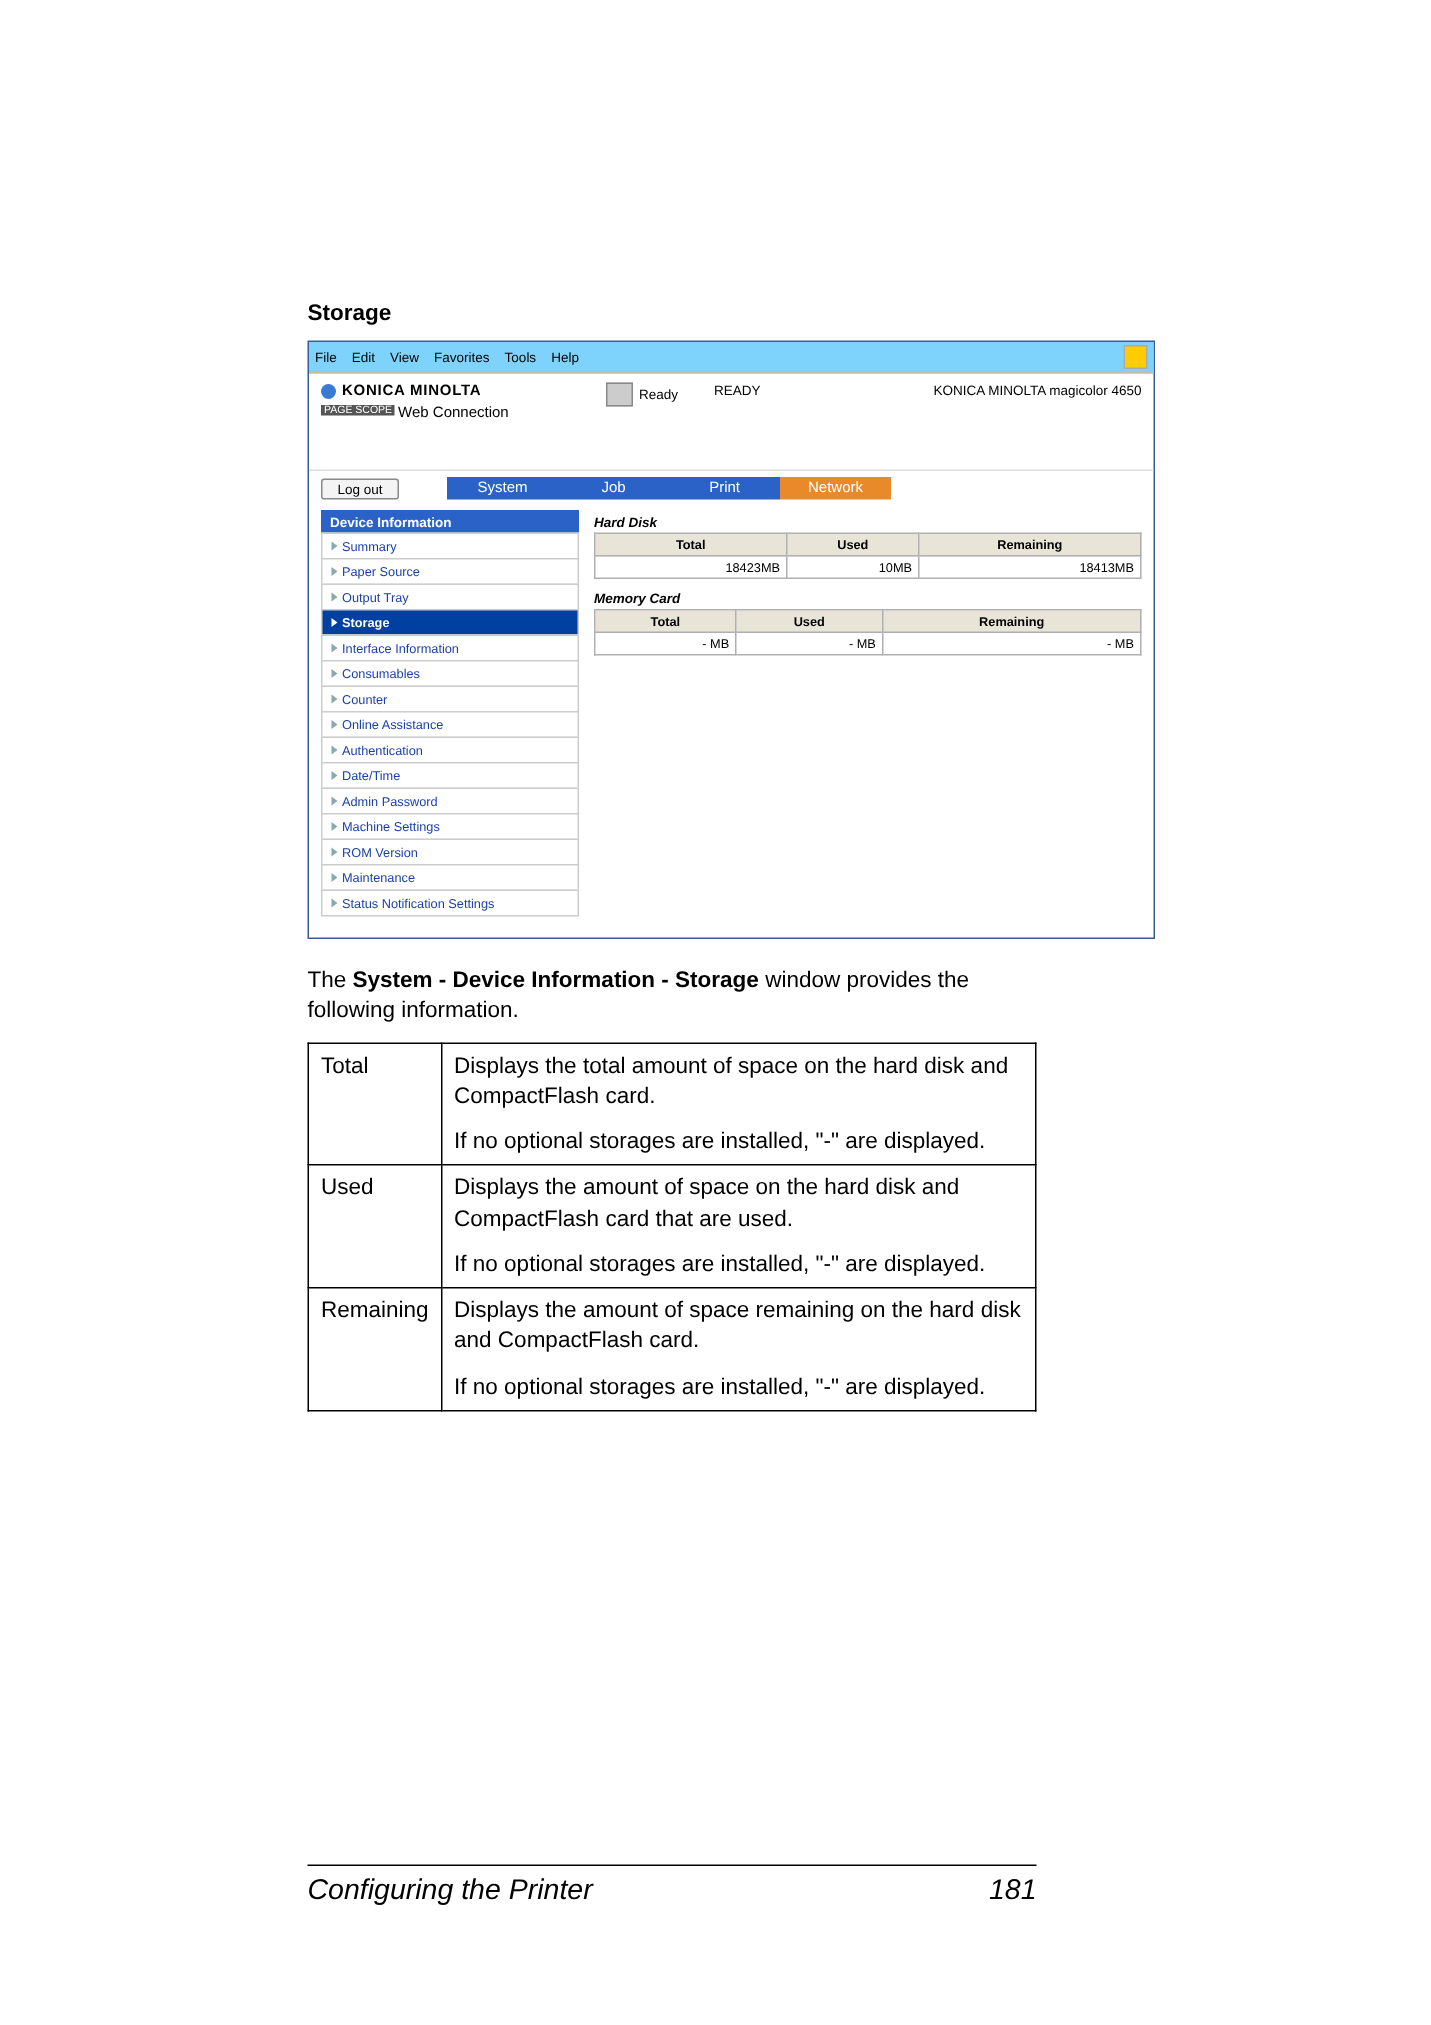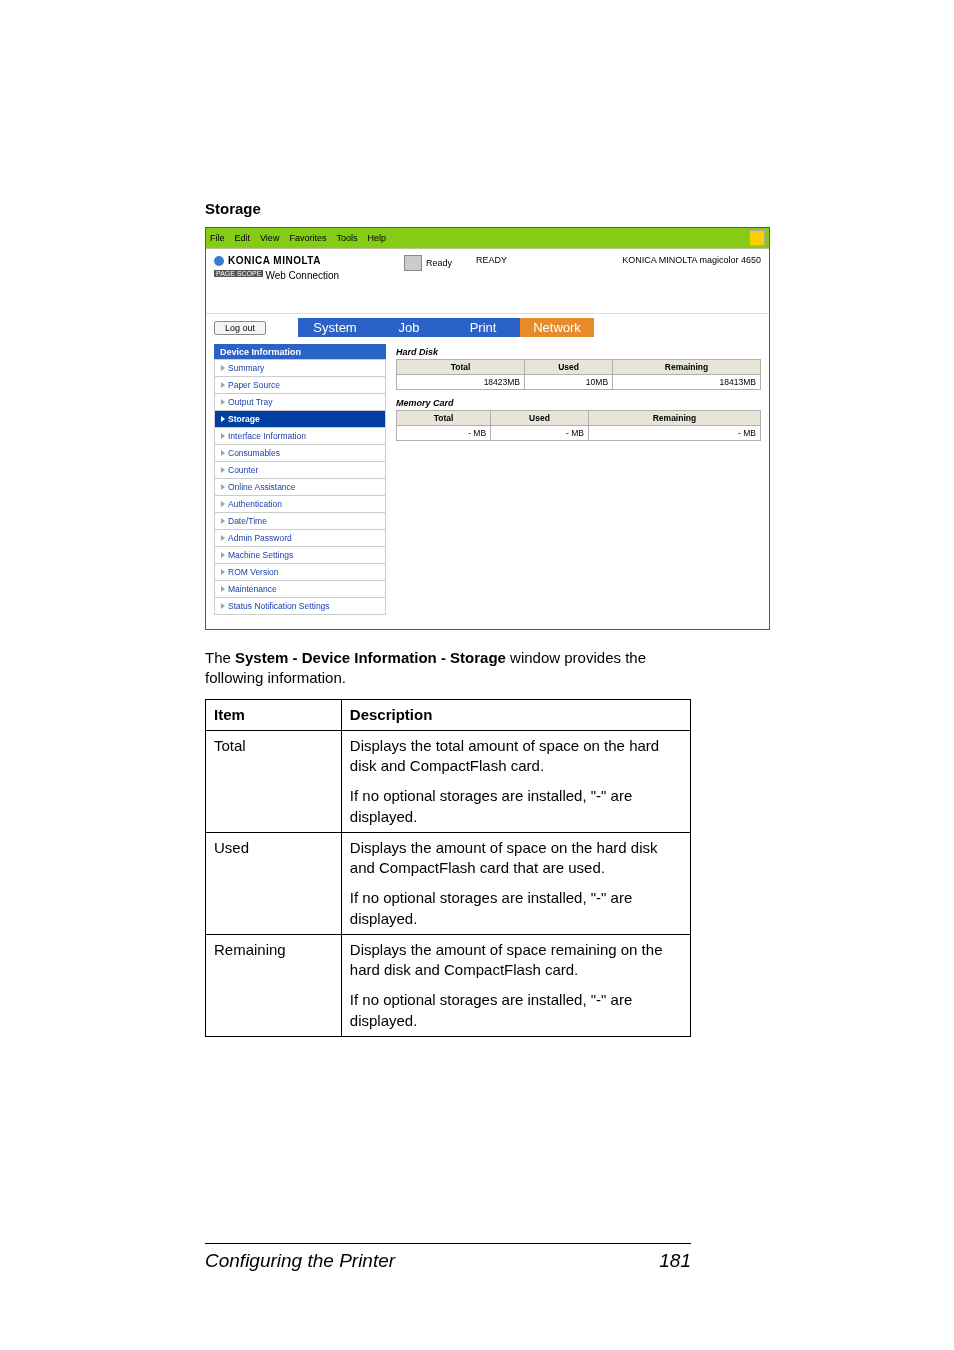--- a/index.html
+++ b/index.html
@@ -39,21 +39,21 @@
   .ie-icon {
     width: 12px; height: 12px; background: #6ab1e8; border: 1px solid #fff; margin-right: 4px;
   }
   .titlebar-text { font-size: 9px; flex: 1; white-space: nowrap; overflow: hidden; }
   .win-btns { display: flex; gap: 1px; }
   .win-btn { width: 16px; height: 14px; border: 1px solid #fff; display: flex; align-items: center; justify-content: center; font-size: 9px; font-weight: bold; color: #fff; }
   .win-min { background: #3c7ae0; }
   .win-max { background: #3c7ae0; }
   .win-close { background: #e06040; }
   .menubar {
-    background: #84cc16;
+    background: #7dd3fc;
     border-bottom: 1px solid #c0c0a0;
     padding: 2px 4px;
     font-size: 9px;
     display: flex;
     gap: 10px;
     align-items: center;
   }
   .ie-flag { width:14px; height:14px; margin-left:auto; background: #ffcc00; border:1px solid #aaa; }
   .header-area {
     display: flex;
@@ -76,21 +76,21 @@
     padding: 4px 8px;
     display:flex;
     align-items:center;
     gap: 32px;
   }
   .logout-btn {
     font-size:9px; padding:1px 10px; border:1px solid #888; border-radius:2px; background:#f4f4f4;
   }
   .tabs { display:flex; }
   .tab {
-    min-width:58px; text-align:center; padding:2px 8px; font-size:13px; color:#fff;
+    min-width:58px; text-align:center; padding:2px 8px; font-size:10px; color:#fff;
   }
   .tab-blue { background:#2a62c8; }
   .tab-orange { background:#e88a2a; }
   .content-row { display:flex; padding: 4px 8px 14px 8px; gap: 10px; }
   .sidebar { width: 172px; }
   .side-item {
     font-size: 8.5px; padding: 3px 6px; color:#1a3fa8; background:#fff; border:1px solid #ccc; margin-top:-1px;
     display:flex; align-items:center; gap:3px;
   }
   .side-header {
@@ -262,24 +262,20 @@
       </div>
     </div>
   </div>
 
   <div class="intro-text">
     <span>The </span><b>System - Device Information - Storage</b><span> window provides the following information.</span>
   </div>
 
   <table class="desc-table">
     <tbody>
-        <tr>
-      <th style="width:28%;">Item</th>
-      <th>Description</th>
-    </tr>
     <tr>
       <td>Total</td>
       <td class="desc-cell">
         <p>Displays the total amount of space on the hard disk and CompactFlash card.</p>
         <p>If no optional storages are installed, "-" are displayed.</p>
       </td>
     </tr>
     <tr>
       <td>Used</td>
       <td class="desc-cell">

